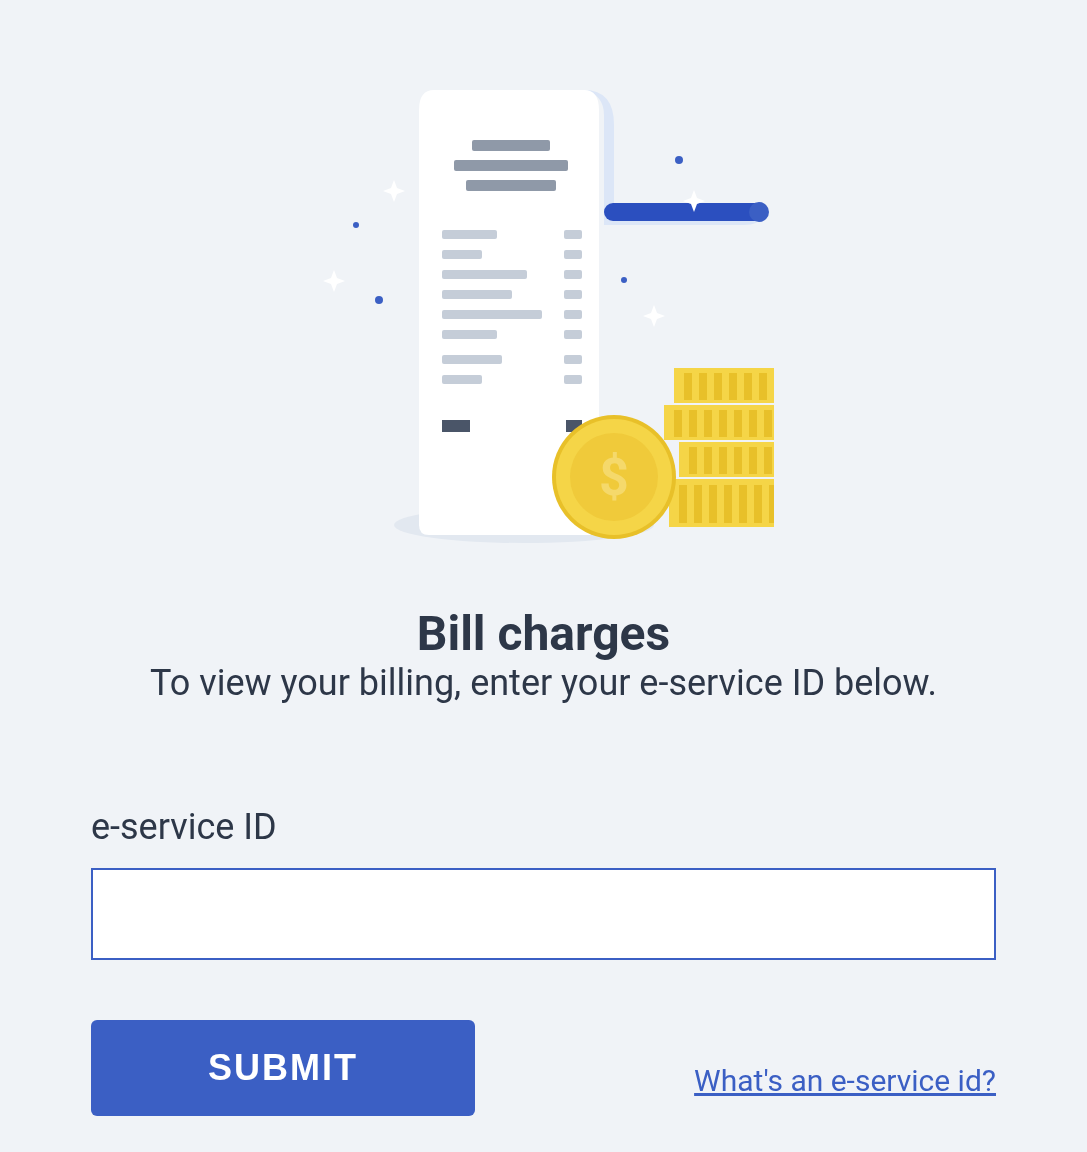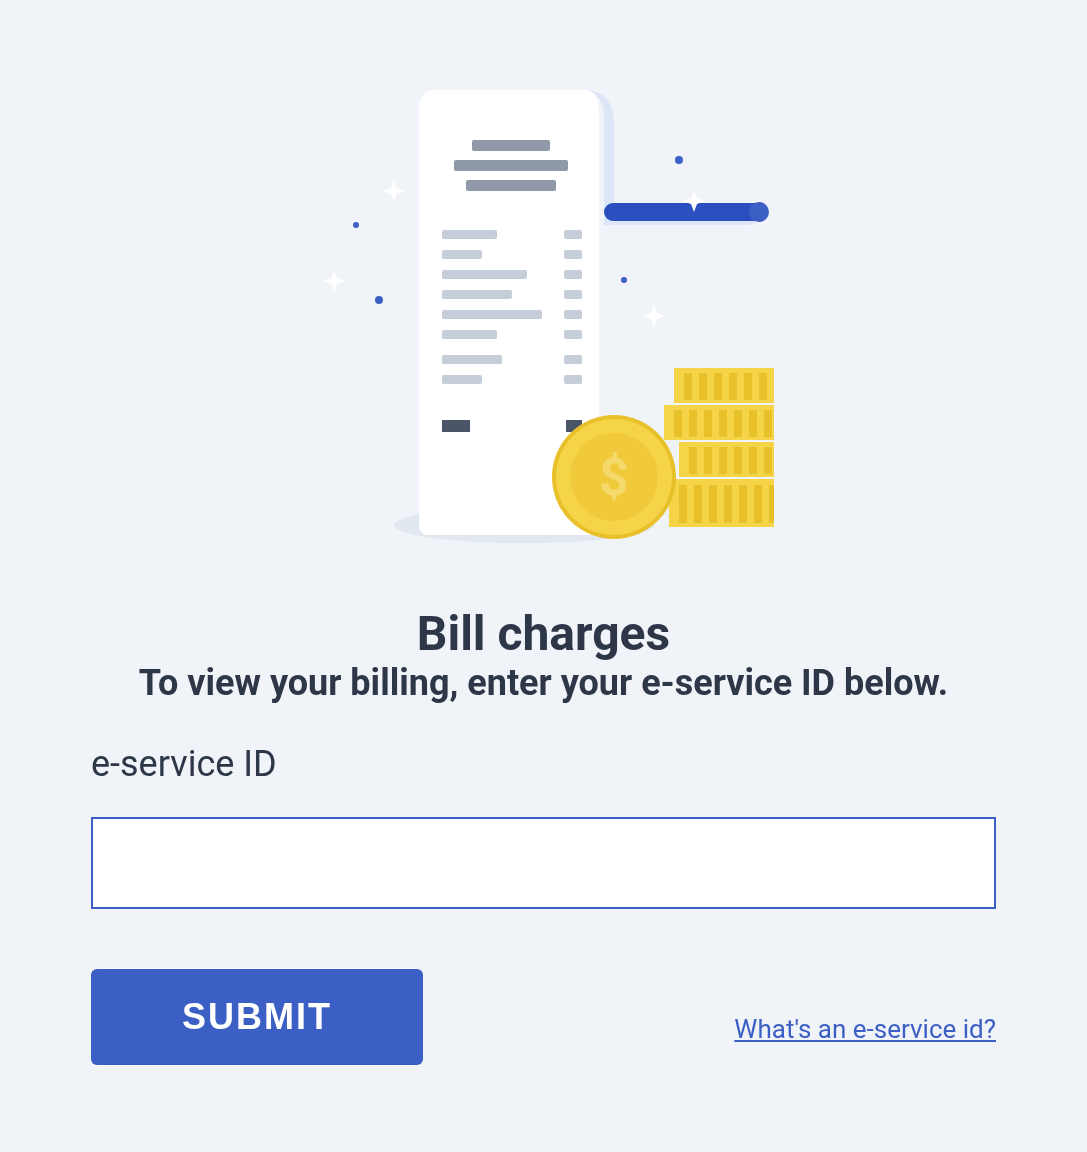--- a/index.html
+++ b/index.html
@@ -29,35 +29,35 @@
     .heading {
       font-size: 48px;
       font-weight: 700;
       color: #2d3748;
       text-align: center;
       margin-bottom: 0;
     }
     
     .subheading {
       font-size: 36px;
-      font-weight: 700;
+      font-weight: 400;
       color: #2d3748;
       text-align: center;
-      margin-bottom: 39px;
+      margin-bottom: 102px;
     }
     
     .form-container {
       width: 905px;
     }
     
     .field-label {
       font-size: 36px;
       font-weight: 400;
       color: #2d3748;
-      margin-bottom: 32px;
+      margin-bottom: 20px;
       display: block;
     }
     
     .text-input {
       width: 100%;
       height: 92px;
       border: 2px solid #3b5fc4;
       background: #ffffff;
       font-size: 28px;
       padding: 0 20px;
@@ -65,34 +65,34 @@
       margin-bottom: 60px;
     }
     
     .actions {
       display: flex;
       justify-content: space-between;
       align-items: center;
     }
     
     .submit-btn {
-      width: 332px;
+      width: 384px;
       height: 96px;
       background: #3b5fc4;
       color: #ffffff;
       border: none;
       border-radius: 6px;
       font-size: 36px;
       font-weight: 600;
       letter-spacing: 2px;
       cursor: pointer;
     }
     
     .help-link {
-      font-size: 26px;
+      font-size: 30px;
       color: #3b5fc4;
       text-decoration: underline;
       cursor: pointer;
       margin-top: 24px;
     }
   </style>
 </head>
 <body>
 
 <div class="illustration">

